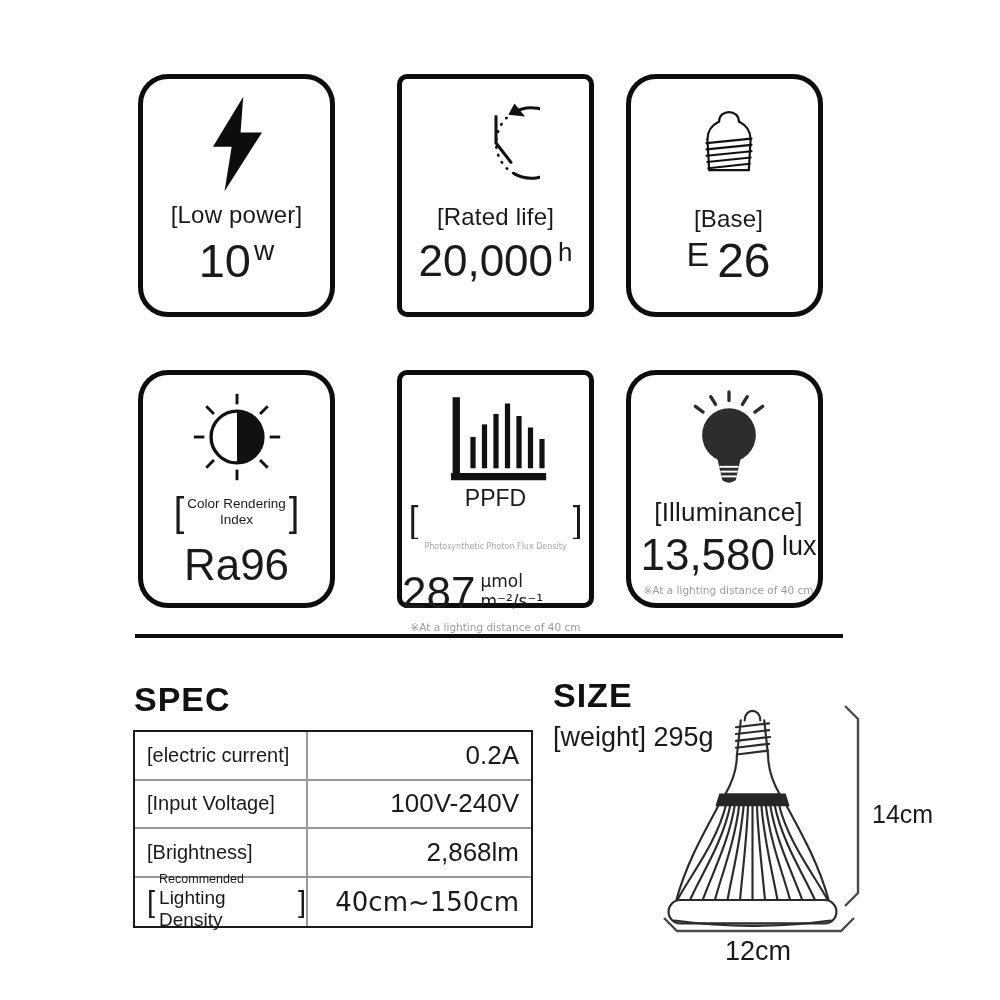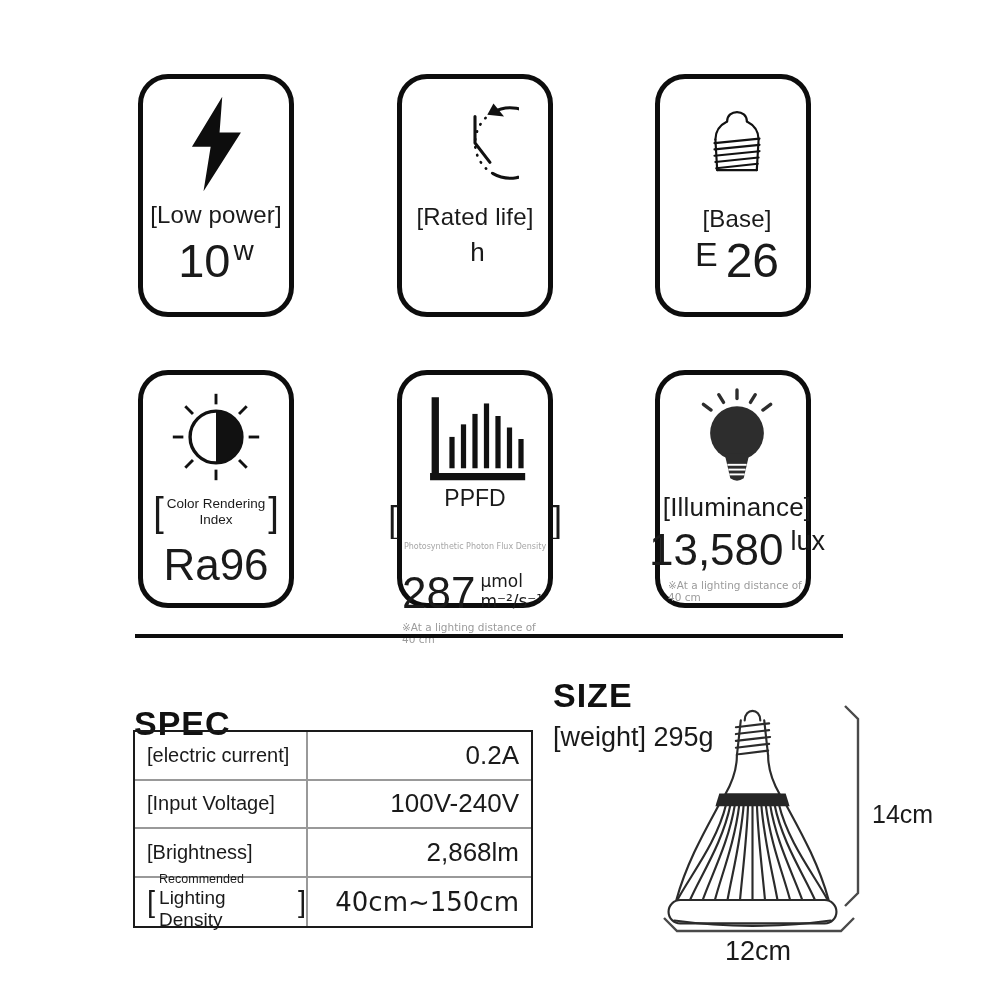--- a/index.html
+++ b/index.html
@@ -1,24 +1,24 @@
 <!DOCTYPE html>
 <html><head>
 <meta charset="utf-8">
 <style>
   * { margin:0; padding:0; box-sizing:border-box; }
   body { background:#fff; font-family:"Liberation Sans","DejaVu Sans",sans-serif; color:#1a1a1a; }
   .page { position:relative; width:1000px; height:1000px; background:#ffffff; overflow:hidden; }
 
   
-  .card { position:absolute; width:156px; background:#fff; border:5px solid #0d0d0d;
+  .card { position:absolute; width:197px; background:#fff; border:5px solid #0d0d0d;
           border-radius:30px; display:flex; flex-direction:column; align-items:center; }
   .row1 { top:74px; height:243px; }
   .row2 { top:370px; height:238px; }
-  .c1 { left:138px; } .c2 { left:397px; } .c3 { left:655px;padding-left:8px; }
+  .c1 { left:138px; } .c2 { left:397px;border-radius:10px; } .c3 { left:626px;padding-left:8px; }
 
   .icon-area { display:flex; align-items:center; justify-content:center; }
   .card-label { font-size:24px; color:#1a1a1a; letter-spacing:0.2px; }
   .value-row { display:flex; align-items:flex-start; }
   .big-num { font-size:44px; line-height:1; }
   .unit { font-size:28px; line-height:1; margin-left:3px; }
   .unit-sup { font-family:"DejaVu Sans",sans-serif; font-size:17px; margin-left:5px; }
   .footnote { font-family:"DejaVu Sans",sans-serif; font-size:10.5px; color:#9b9b9b; }
 
   .bracket-lg { font-size:38px; font-weight:300; line-height:0.9; color:#1a1a1a;
@@ -27,21 +27,21 @@
 
   .cri-line { font-size:13.5px; line-height:1.2; }
   .ppfd-main { font-size:23px; line-height:1; }
   .ppfd-sub { font-family:"DejaVu Sans",sans-serif; font-size:8px; color:#a6a6a6; margin-top:2px; white-space:nowrap; }
 
   
   .divider { position:absolute; left:135px; top:634px; width:708px; height:4px; background:#0d0d0d; }
 
   
   .section-title { position:absolute; font-size:34px; font-weight:700; letter-spacing:1px; color:#111; }
-  .spec-title { left:134px; top:704px; }
+  .spec-title { left:134px; top:680px; }
   .spec-table { position:absolute; left:133px; top:730px; width:400px;
                 border:2px solid #1a1a1a; display:grid; grid-template-columns:173px 1fr; }
   .s-cell { height:48.5px; display:flex; align-items:center; border-bottom:2px solid #999; }
   .s-label { padding-left:12px; font-size:20px; border-right:2px solid #999; }
   .s-value { justify-content:flex-end; padding-right:12px; font-size:26px; }
   .s-last { border-bottom:none; }
   .bracket-sm { font-size:29px; font-weight:300; line-height:0.9; }
   .rec-top { font-size:12.5px; line-height:1.1; align-self:flex-start; }
   .rec-bottom { font-size:19px; line-height:1.15; }
   .rec-stack { display:flex; flex-direction:column; margin:0 6px 0 4px; }
@@ -78,20 +78,21 @@
     <div class="icon-area" style="height:104px; margin-top:12px;">
       <svg width="88" height="88" viewBox="0 0 100 100">
         <path d="M70,84.6 A40,40 0 1 0 70,15.4" fill="none" stroke="#111" stroke-width="3.5"></path>
         <path d="M70,84.6 A40,40 0 0 1 70,15.4" fill="none" stroke="#111" stroke-width="3" stroke-dasharray="0.6 8.5" stroke-linecap="round"></path>
         <polygon points="83,20 64,18 71,5" fill="#111"></polygon>
         <path d="M50,50 L50,20 M50,50 L67,72" fill="none" stroke="#111" stroke-width="3.5" stroke-linecap="round"></path>
       </svg>
     </div>
     <div class="card-label" style="margin-top:8px;">[Rated life]</div>
     <div class="value-row" style="margin-top:8px;">
+      <span class="big-num">20,000</span>
       <span class="unit" style="font-size:26px; margin-left:5px;">h</span>
     </div>
   </div>
 
   <div class="card row1 c3">
     <div class="icon-area" style="height:102px; margin-top:14px;">
       <svg width="90" height="90" viewBox="0 0 100 100">
         <g fill="none" stroke="#111" stroke-width="2.4" stroke-linecap="round">
           <path d="M39,25 C39,11 61,11 61,25"></path>
           <path d="M39,25 C31,29 26,36 26,45"></path>

